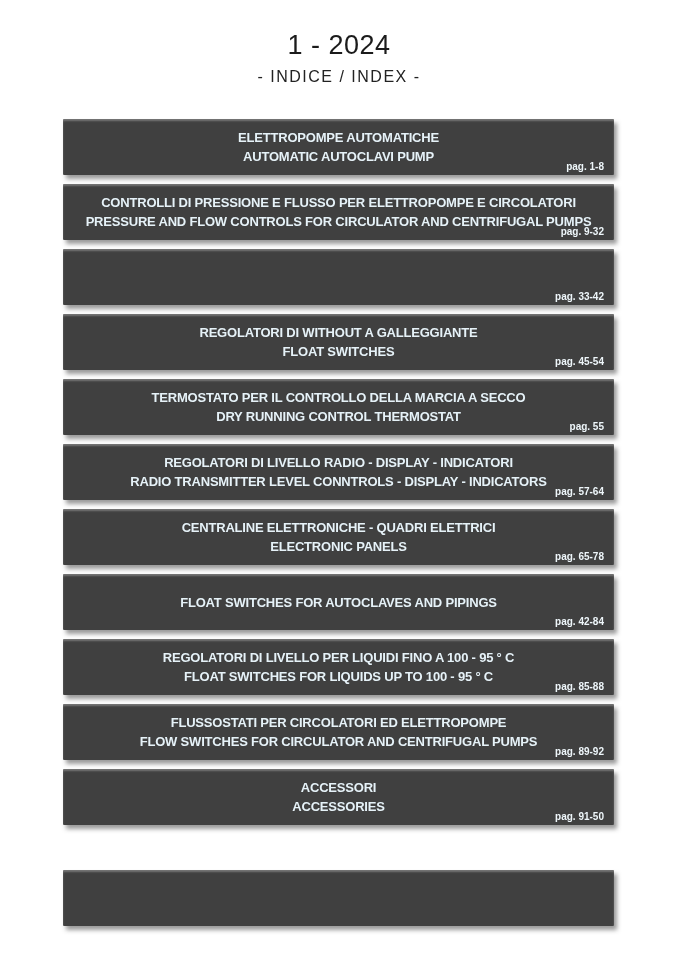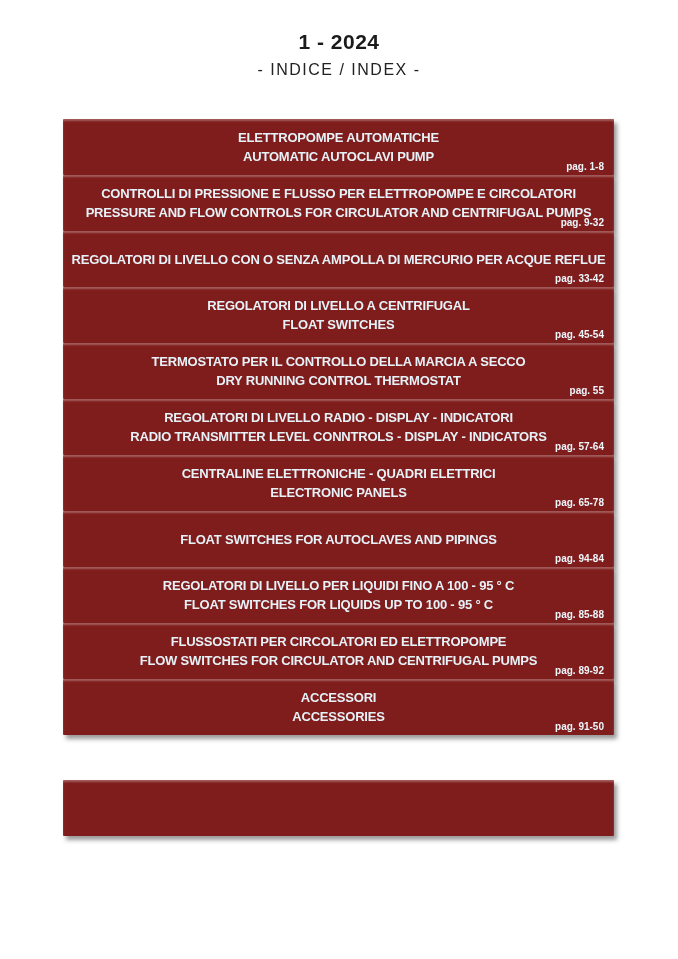--- a/index.html
+++ b/index.html
@@ -16,42 +16,43 @@
   }
   .header {
     position: absolute;
     top: 30px;
     left: 0;
     width: 678px;
     text-align: center;
     color: #1b1b1b;
   }
   .page-title {
-    font-size: 21px;
-    font-weight: 700;
+    font-size: 27px;
+    font-weight: 400;
     letter-spacing: 0.5px;
     margin: 0;
   }
   .page-subtitle {
     font-size: 16px;
     font-weight: 400;
     letter-spacing: 1.5px;
     margin: 7px 0 0 0;
     color: #222222;
   }
   .index-list {
     position: absolute;
     top: 119px;
     left: 63px;
     width: 551px;
   }
   .index-bar {
     position: relative;
     height: 56px;
-    background: #7f1d1d;
+    margin-bottom: 9px;
+    background: #404040;
     border-radius: 1px;
     box-shadow: 3px 4px 4px rgba(55, 55, 55, 0.50),
                 inset 0 2px 2px rgba(255, 255, 255, 0.28);
     display: flex;
     flex-direction: column;
     justify-content: center;
     align-items: center;
     color: #e6f2f8;
     cursor: pointer;
   }
@@ -92,46 +93,45 @@
     <span class="bar-line">ELETTROPOMPE AUTOMATICHE</span>
     <span class="bar-line">AUTOMATIC AUTOCLAVI PUMP</span>
     <span class="bar-pages">pag. 1-8</span>
   </div>
     <div class="index-bar">
     <span class="bar-line">CONTROLLI DI PRESSIONE E FLUSSO PER ELETTROPOMPE E CIRCOLATORI</span>
     <span class="bar-line">PRESSURE AND FLOW CONTROLS FOR CIRCULATOR AND CENTRIFUGAL PUMPS</span>
     <span class="bar-pages">pag. 9-32</span>
   </div>
     <div class="index-bar">
-    <span class="bar-line">REGOLATORI DI LIVELLO CON O SENZA AMPOLLA DI MERCURIO PER ACQUE REFLUE</span>
     <span class="bar-pages">pag. 33-42</span>
   </div>
     <div class="index-bar">
-    <span class="bar-line">REGOLATORI DI LIVELLO A CENTRIFUGAL</span>
+    <span class="bar-line">REGOLATORI DI WITHOUT A GALLEGGIANTE</span>
     <span class="bar-line">FLOAT SWITCHES</span>
     <span class="bar-pages">pag. 45-54</span>
   </div>
     <div class="index-bar">
     <span class="bar-line">TERMOSTATO PER IL CONTROLLO DELLA MARCIA A SECCO</span>
     <span class="bar-line">DRY RUNNING CONTROL THERMOSTAT</span>
     <span class="bar-pages">pag. 55</span>
   </div>
     <div class="index-bar">
     <span class="bar-line">REGOLATORI DI LIVELLO RADIO - DISPLAY - INDICATORI</span>
     <span class="bar-line">RADIO TRANSMITTER LEVEL CONNTROLS - DISPLAY - INDICATORS</span>
     <span class="bar-pages">pag. 57-64</span>
   </div>
     <div class="index-bar">
     <span class="bar-line">CENTRALINE ELETTRONICHE - QUADRI ELETTRICI</span>
     <span class="bar-line">ELECTRONIC PANELS</span>
     <span class="bar-pages">pag. 65-78</span>
   </div>
     <div class="index-bar">
     <span class="bar-line">FLOAT SWITCHES FOR AUTOCLAVES AND PIPINGS</span>
-    <span class="bar-pages">pag. 94-84</span>
+    <span class="bar-pages">pag. 42-84</span>
   </div>
     <div class="index-bar">
     <span class="bar-line">REGOLATORI DI LIVELLO PER LIQUIDI FINO A 100 - 95 ° C</span>
     <span class="bar-line">FLOAT SWITCHES FOR LIQUIDS UP TO 100 - 95 ° C</span>
     <span class="bar-pages">pag. 85-88</span>
   </div>
     <div class="index-bar">
     <span class="bar-line">FLUSSOSTATI PER CIRCOLATORI ED ELETTROPOMPE</span>
     <span class="bar-line">FLOW SWITCHES FOR CIRCULATOR AND CENTRIFUGAL PUMPS</span>
     <span class="bar-pages">pag. 89-92</span>

